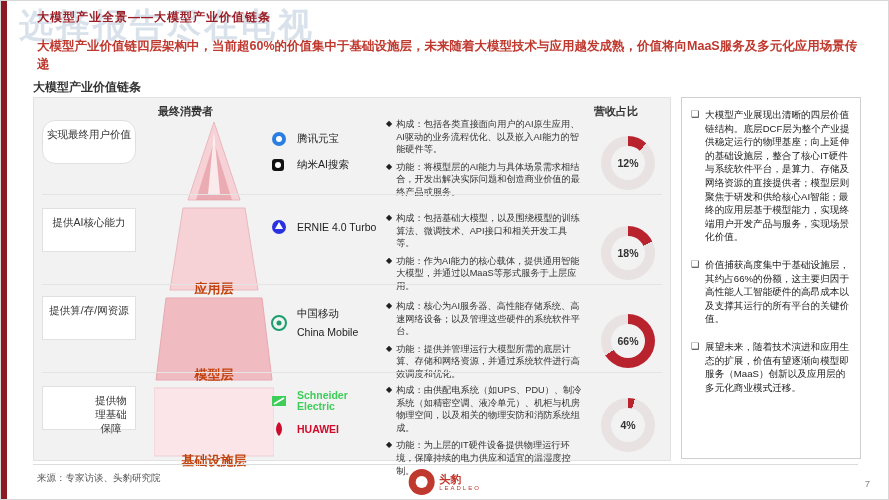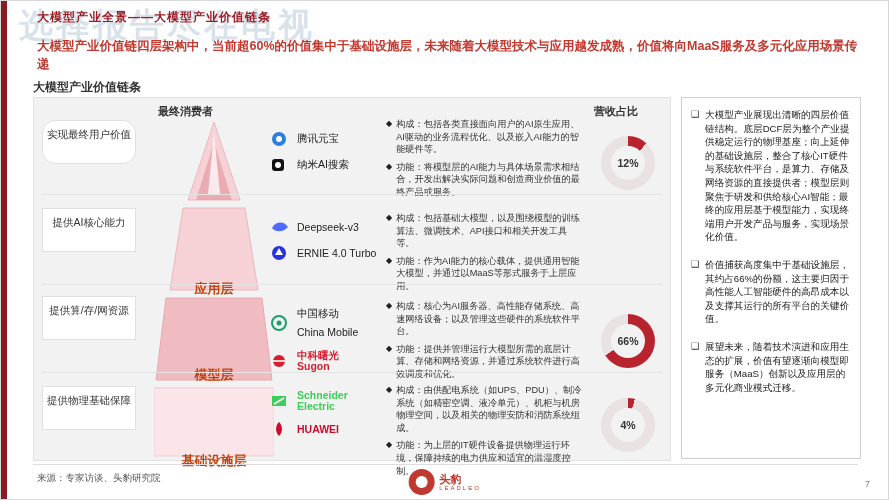--- a/index.html
+++ b/index.html
@@ -149,21 +149,21 @@
       </svg>
     </div>
 
     <div class="layer-name" style="left:120px;top:182px;">应用层</div>
     <div class="layer-name" style="left:120px;top:268px;">模型层</div>
     <div class="layer-name" style="left:120px;top:354px;">基础设施层</div>
 
     <div class="left-box" style="top:22px;height:44px;border-radius:13px;">实现最终用户价值</div>
     <div class="left-box" style="top:198px;height:44px;">提供算/存/网资源</div>
     <div class="left-box" style="top:110px;height:44px;">提供AI核心能力</div>
-    <div class="left-box" style="top:288px;height:44px;">提供物理基础保障</div>
+    <div class="left-box" style="top:288px;height:44px;padding-left:48px;">提供物理基础保障</div>
 
     <div class="logo-cell" style="top:24px;margin-top:8px;">
       <div class="logo-item">
         <svg class="mini-logo" viewBox="0 0 22 18">
           <circle cx="9" cy="9" r="7" fill="#2a7de1"></circle>
             <circle cx="9" cy="9" r="3" fill="#fff"></circle>
         </svg>
         <span class="logo-txt">腾讯元宝</span>
       </div>
       <div class="logo-item">
@@ -171,49 +171,35 @@
           <rect x="2" y="3" width="12" height="12" rx="3" fill="#111"></rect>
           <circle cx="8" cy="9" r="3" fill="#fff"></circle>
         </svg>
         <span class="logo-txt">纳米AI搜索</span>
       </div>
     </div>
 
     <div class="logo-cell" style="top:120px;">
       <div class="logo-item">
         <svg class="mini-logo" viewBox="0 0 22 18">
-          <path d="M2 10 C6 3, 14 3, 18 9 C14 14, 6 15, 2 10 Z" fill="#4d6bfe"></path>
-        </svg>
-        <span class="logo-txt">Deepseek-v3</span>
-      </div>
-      <div class="logo-item">
-        <svg class="mini-logo" viewBox="0 0 22 18">
           <circle cx="9" cy="9" r="7" fill="#2932e1"></circle>
           <path d="M5 11 L9 4 L13 11 Z" fill="#fff"></path>
         </svg>
         <span class="logo-txt">ERNIE 4.0 Turbo</span>
       </div>
     </div>
 
     <div class="logo-cell" style="top:206px;">
       <div class="logo-item">
         <svg class="mini-logo" viewBox="0 0 22 18">
           <circle cx="9" cy="9" r="7" fill="none" stroke="#1a9e6e" stroke-width="2"></circle>
           <circle cx="9" cy="9" r="2.5" fill="#1a9e6e"></circle>
         </svg>
         <span class="logo-txt" style="white-space:pre-line;line-height:19px;">中国移动
 China Mobile</span>
-      </div>
-      <div class="logo-item">
-        <svg class="mini-logo" viewBox="0 0 22 18">
-          <circle cx="9" cy="9" r="6" fill="#d81e2c"></circle>
-          <path d="M3 9 h12" stroke="#fff" stroke-width="1.6"></path>
-        </svg>
-        <span class="logo-txt" style="white-space:pre-line;line-height:11px;color:#d81e2c;font-weight:bold;">中科曙光
-Sugon</span>
       </div>
     </div>
 
     <div class="logo-cell" style="top:292px;">
       <div class="logo-item">
         <svg class="mini-logo" viewBox="0 0 22 18">
           <rect x="2" y="4" width="14" height="10" fill="#3dcd58"></rect>
           <path d="M4 12 L14 6" stroke="#fff" stroke-width="1.6"></path>
         </svg>
         <span class="logo-txt" style="white-space:pre-line;line-height:11px;color:#3dcd58;font-weight:bold;">Schneider
@@ -264,20 +250,25 @@
         </div>
       <div class="row">
           <span class="diamond">◆</span>
           <span>功能：为上层的IT硬件设备提供物理运行环境，保障持续的电力供应和适宜的温湿度控制。</span>
         </div>
     </div>
 
     <div class="donut-cell" style="top:38px;">
       <div class="donut" id="d0" style="background: conic-gradient(rgb(184, 35, 46) 0deg, rgb(184, 35, 46) 43.2deg, rgb(232, 226, 226) 43.2deg, rgb(232, 226, 226) 360deg);">
           <div class="hole">12%</div>
+        </div>
+    </div>
+    <div class="donut-cell" style="top:128px;">
+      <div class="donut" id="d1" style="background: conic-gradient(rgb(184, 35, 46) 0deg, rgb(184, 35, 46) 64.8deg, rgb(232, 226, 226) 64.8deg, rgb(232, 226, 226) 360deg);">
+          <div class="hole">18%</div>
         </div>
     </div>
     <div class="donut-cell" style="top:216px;">
       <div class="donut" id="d2" style="background: conic-gradient(rgb(184, 35, 46) 0deg, rgb(184, 35, 46) 237.6deg, rgb(232, 226, 226) 237.6deg, rgb(232, 226, 226) 360deg);">
           <div class="hole">66%</div>
         </div>
     </div>
     <div class="donut-cell" style="top:300px;">
       <div class="donut" id="d3" style="background: conic-gradient(rgb(184, 35, 46) 0deg, rgb(184, 35, 46) 14.4deg, rgb(232, 226, 226) 14.4deg, rgb(232, 226, 226) 360deg);">
           <div class="hole">4%</div>

